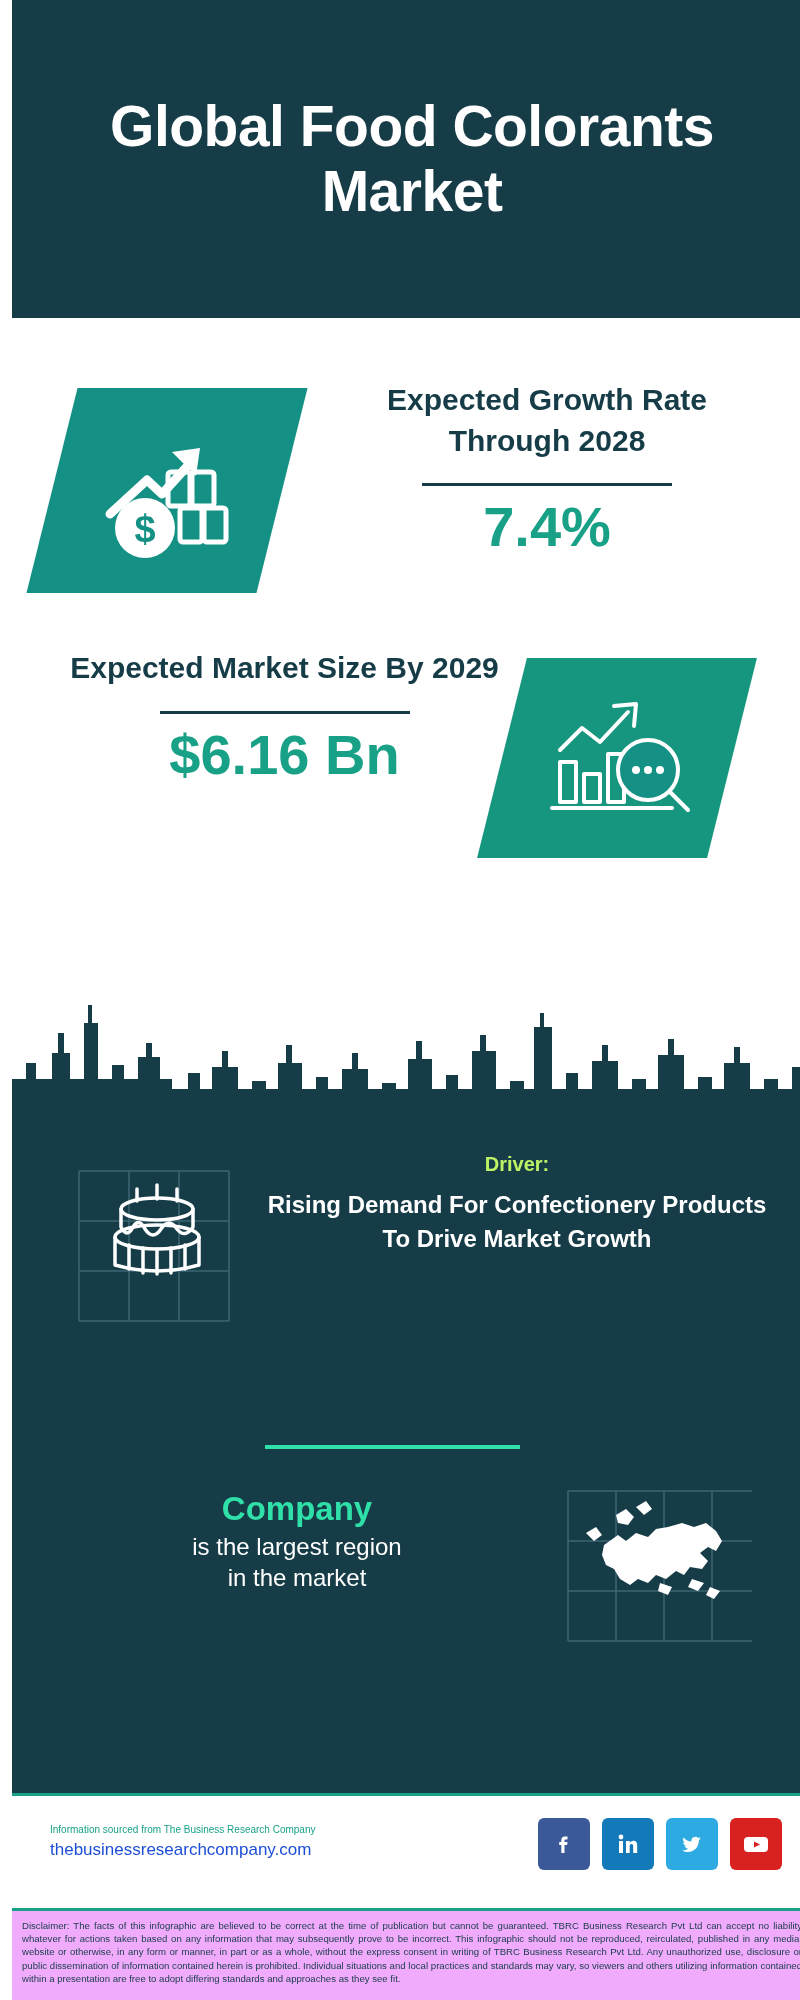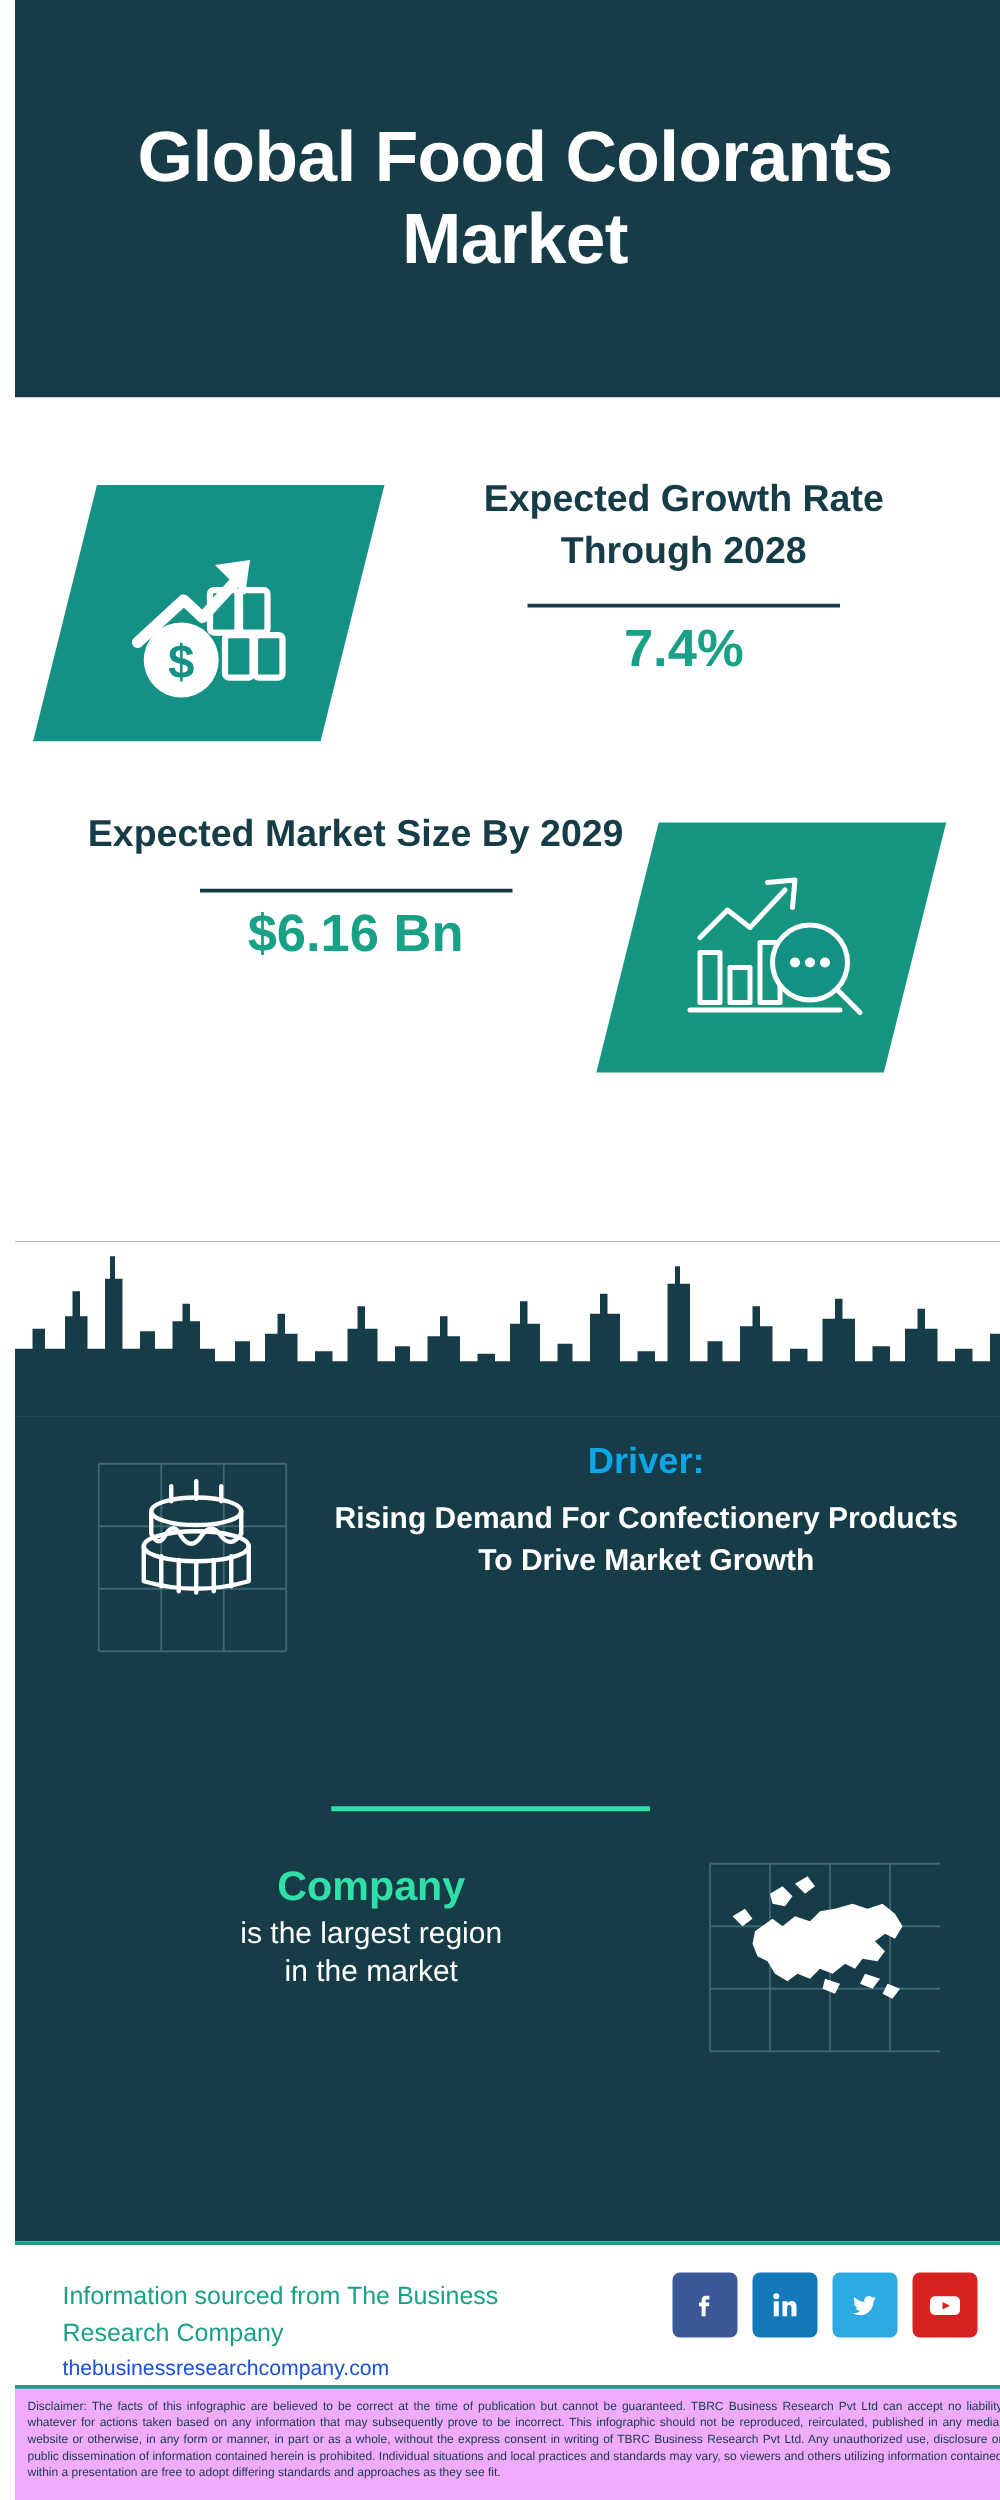--- a/index.html
+++ b/index.html
@@ -63,21 +63,21 @@
     font-weight: bold;
     line-height: 1.35;
   }
   .divider-line {
     width: 250px; height: 3px;
     background: #163c47;
     margin: 22px auto 10px auto;
   }
   .stat-value {
     color: #18a187;
-    font-size: 42px;
+    font-size: 56px;
     font-weight: bold;
     line-height: 1.1;
   }
 
   
   .stat2-text {
     position: absolute; left: 55px; top: 330px;
     width: 435px;
     text-align: center;
   }
@@ -101,22 +101,22 @@
   .driver-icon {
     position: absolute; left: 55px; top: 160px;
     width: 180px; height: 180px;
   }
   .driver-text {
     position: absolute; left: 250px; top: 160px;
     width: 510px;
     text-align: center;
   }
   .driver-label {
-    color: #0ea5e9;
-    font-size: 29px;
+    color: #bef264;
+    font-size: 20px;
     font-weight: bold;
     margin-bottom: 12px;
   }
   .driver-body {
     color: #ffffff;
     font-size: 24px;
     font-weight: bold;
     line-height: 1.42;
   }
   .mid-rule {
@@ -154,21 +154,21 @@
     width: 800px; height: 115px;
     background: #ffffff;
     border-top: 3px solid #18a187;
   }
   .footer-text {
     position: absolute; left: 38px; top: 26px;
     width: 420px;
   }
   .footer-line1 {
     color: #18a187;
-    font-size: 20px;
+    font-size: 10px;
     line-height: 1.5;
   }
   .footer-line2 {
     color: #1d4ed8;
     font-size: 17px;
     line-height: 1.5;
   }
   .social {
     position: absolute; right: 30px; top: 22px;
     display: flex; gap: 12px;

